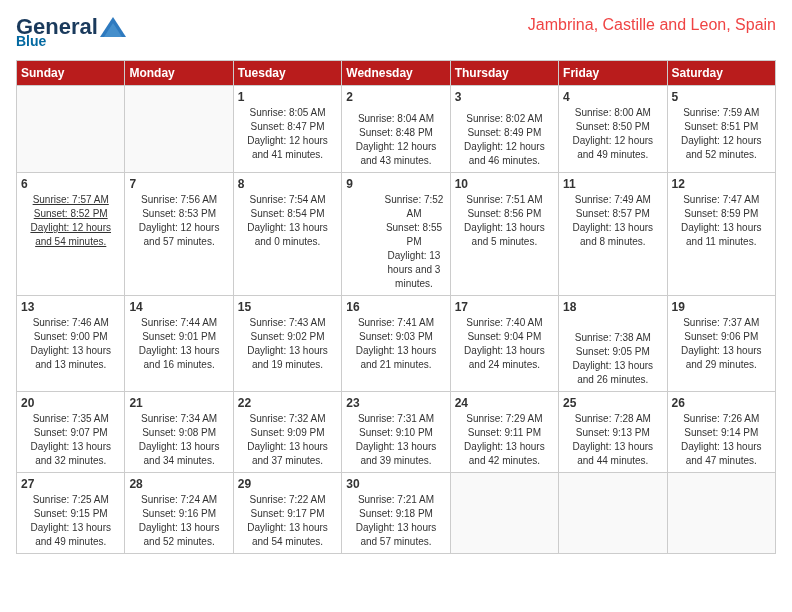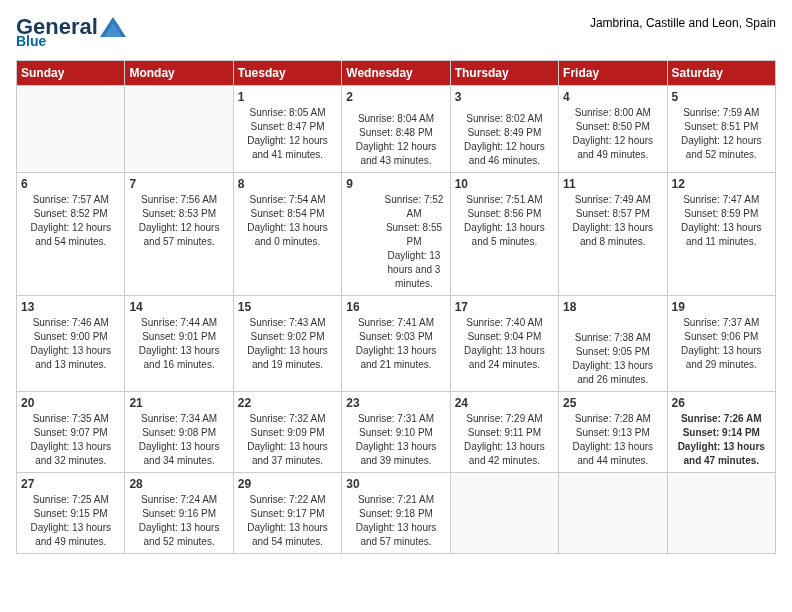--- a/index.html
+++ b/index.html
@@ -30,22 +30,22 @@
     .title-block {
       text-align: right;
     }
     .month-title {
       font-size: 36px;
       font-weight: bold;
       color: #1a3a5c;
       line-height: 1.1;
     }
     .subtitle {
-      font-size: 12px;
-      color: #000000;
+      font-size: 16px;
+      color: #ef4444;
     }
     table {
       width: 100%;
       border-collapse: collapse;
       table-layout: fixed;
     }
     th {
       background-color: #b91c1c;
       color: #fff;
       font-size: 12px;
@@ -143,21 +143,21 @@
         <td>
           <span class="day-num">5</span>
           <div class="day-info" style="white-space: pre-line;">Sunrise: 7:59 AM
 Sunset: 8:51 PM
 Daylight: 12 hours and 52 minutes.</div>
         </td>
       </tr>
       <tr>
         <td>
           <span class="day-num">6</span>
-          <div class="day-info" style="white-space: pre-line;">Sunrise: 7:57 AM
+          <div class="day-info" style="white-space: pre-line; text-decoration: underline;">Sunrise: 7:57 AM
 Sunset: 8:52 PM
 Daylight: 12 hours and 54 minutes.</div>
         </td>
         <td>
           <span class="day-num">7</span>
           <div class="day-info" style="white-space: pre-line;">Sunrise: 7:56 AM
 Sunset: 8:53 PM
 Daylight: 12 hours and 57 minutes.</div>
         </td>
         <td>
@@ -267,21 +267,21 @@
 Daylight: 13 hours and 42 minutes.</div>
         </td>
         <td>
           <span class="day-num">25</span>
           <div class="day-info" style="white-space: pre-line;">Sunrise: 7:28 AM
 Sunset: 9:13 PM
 Daylight: 13 hours and 44 minutes.</div>
         </td>
         <td>
           <span class="day-num">26</span>
-          <div class="day-info" style="white-space: pre-line; font-weight: bold;">Sunrise: 7:26 AM
+          <div class="day-info" style="white-space: pre-line;">Sunrise: 7:26 AM
 Sunset: 9:14 PM
 Daylight: 13 hours and 47 minutes.</div>
         </td>
       </tr>
       <tr>
         <td>
           <span class="day-num">27</span>
           <div class="day-info" style="white-space: pre-line;">Sunrise: 7:25 AM
 Sunset: 9:15 PM
 Daylight: 13 hours and 49 minutes.</div>

